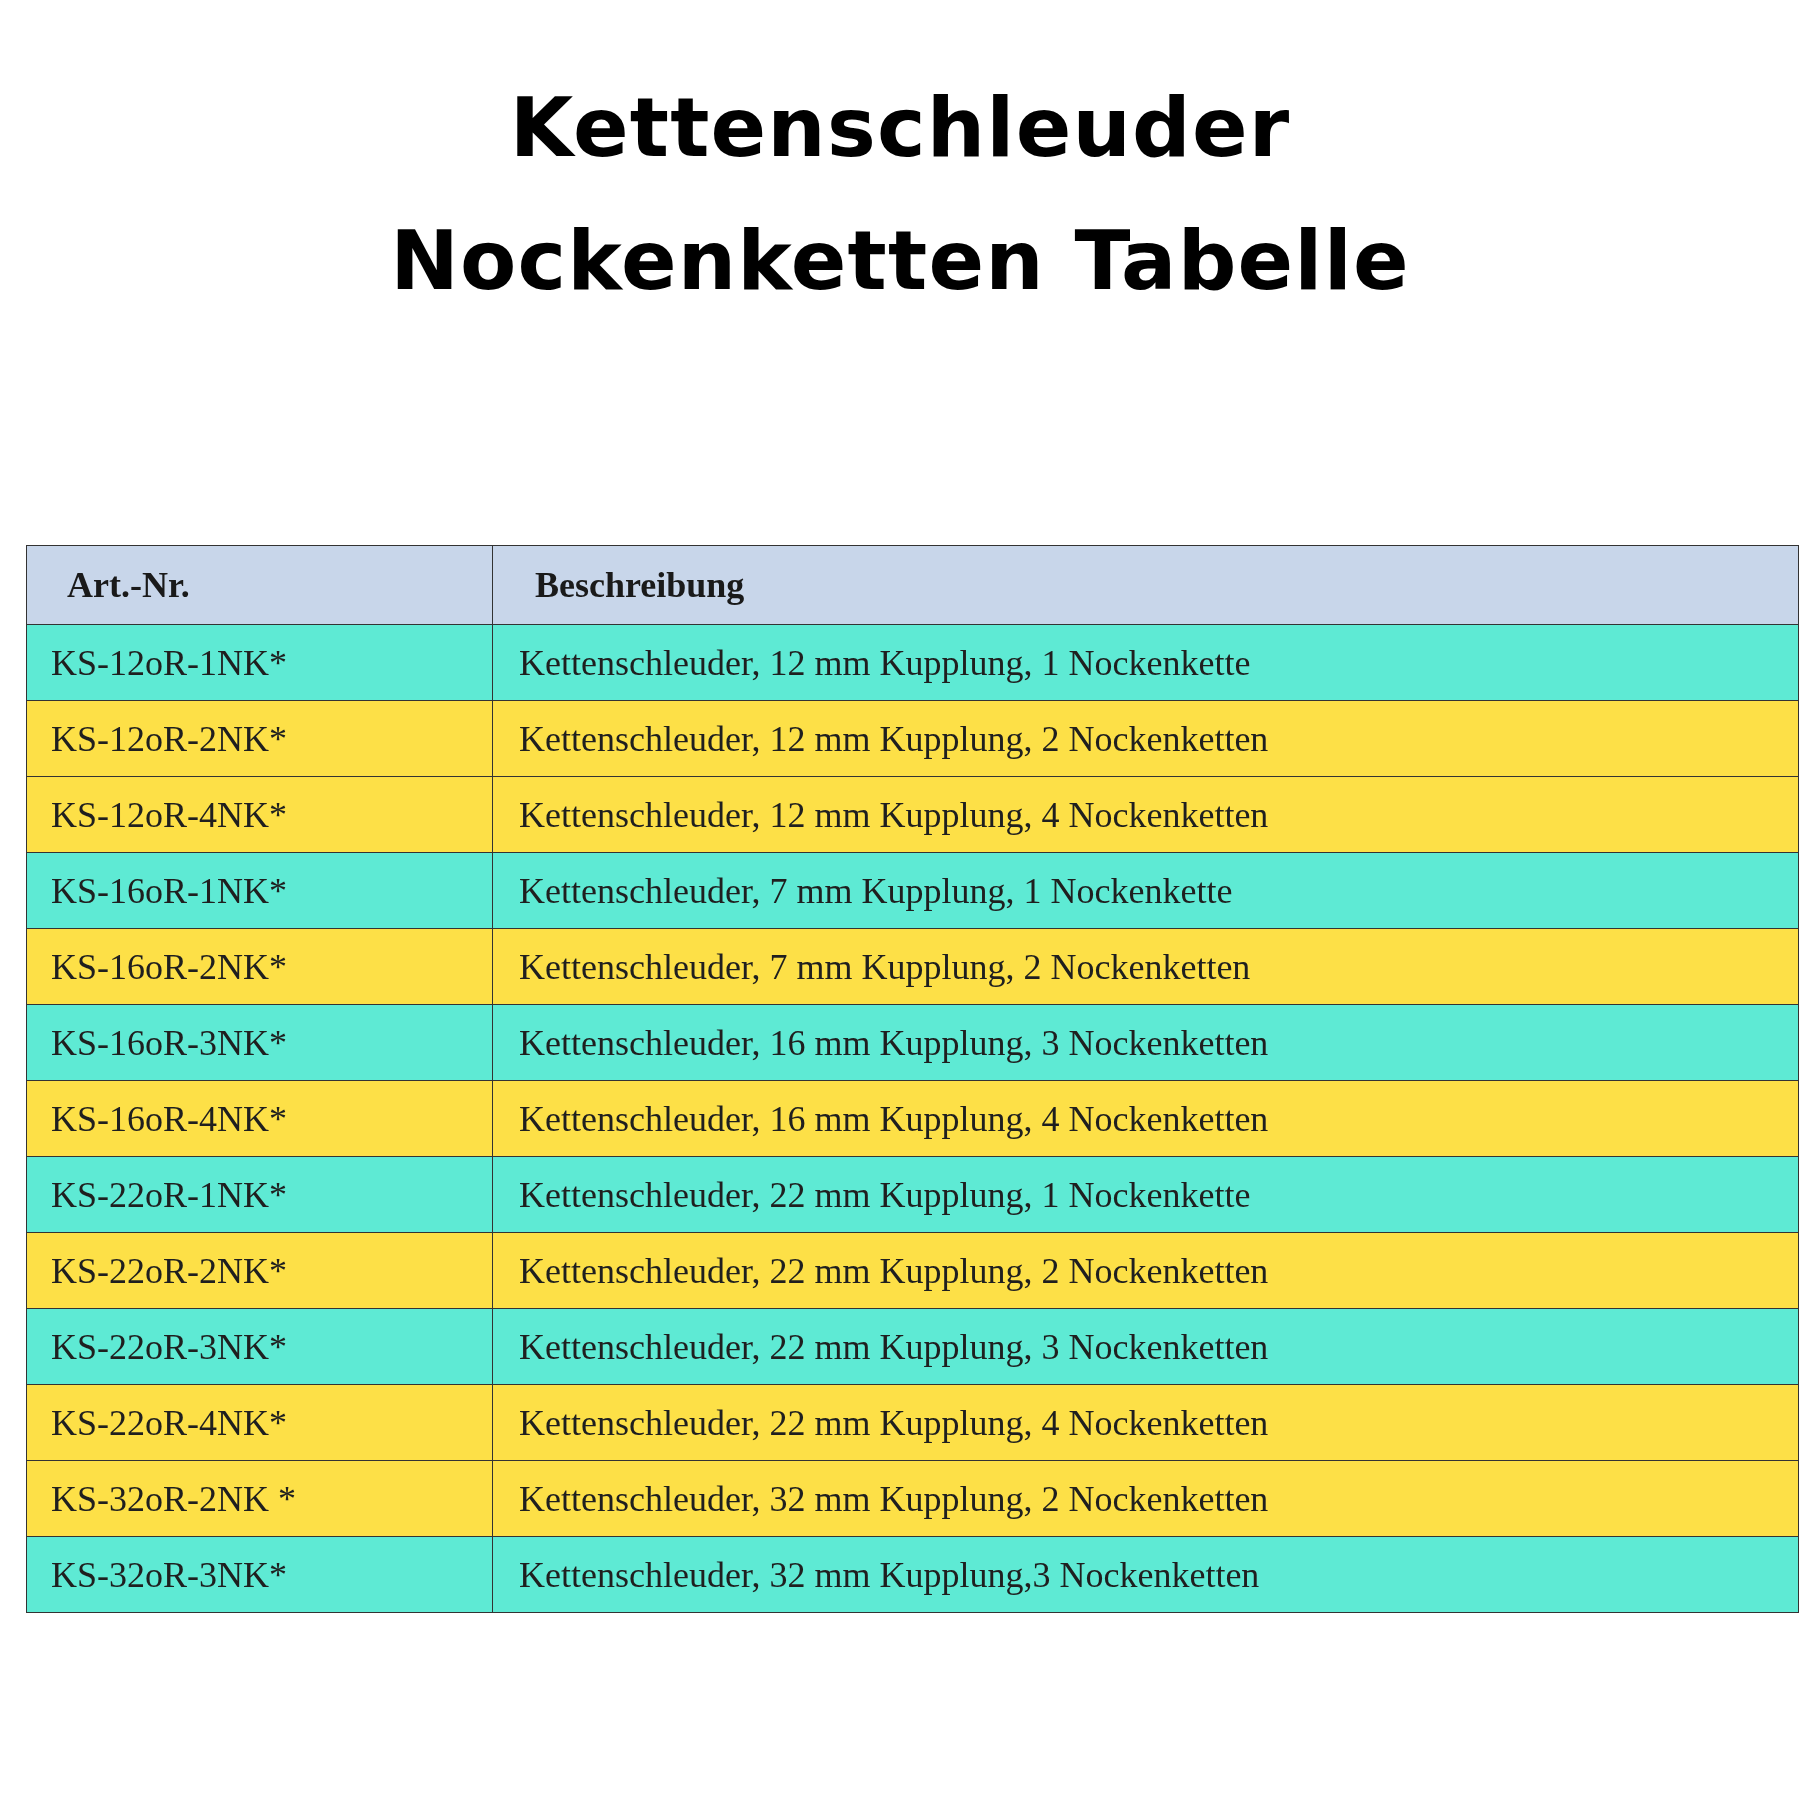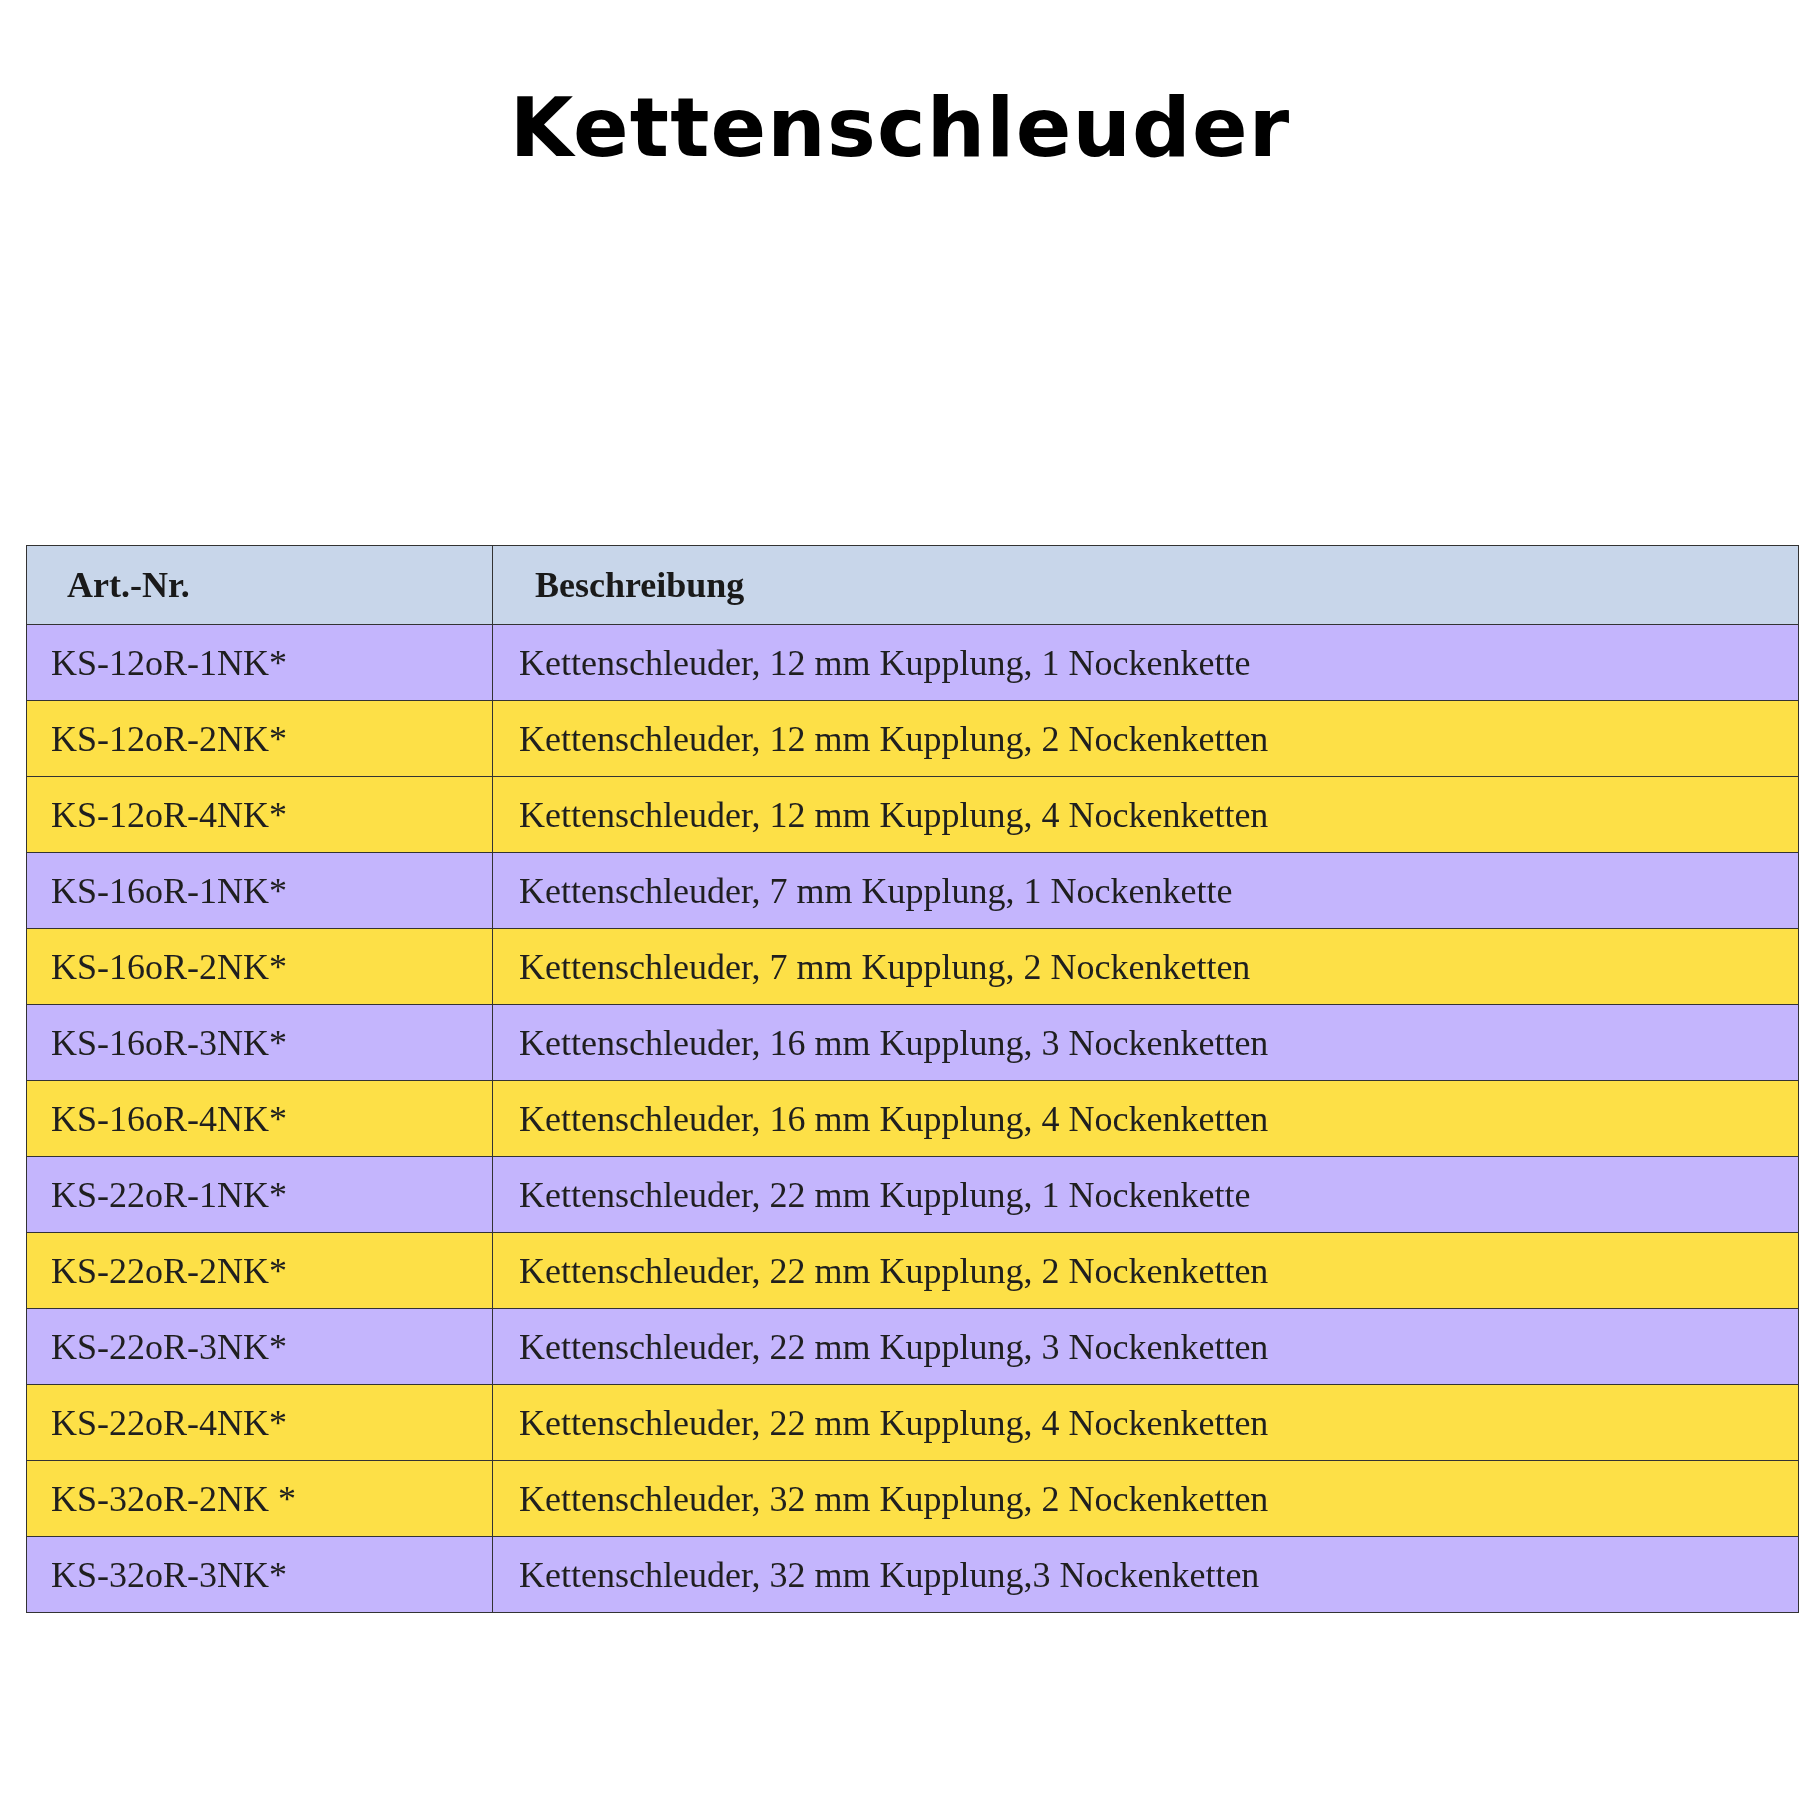--- a/index.html
+++ b/index.html
@@ -73,34 +73,35 @@
   }
   tbody td .cell-inner {
     padding: 0 0 0 24px;
     text-align: left;
     white-space: nowrap;
   }
   tbody td.desc .cell-inner {
     padding-left: 26px;
   }
   tbody tr.shade td {
-    background: #c4b5fd;
+    background: #5eead4;
     margin-left: 48px;
   }
   tbody tr.plain td {
     background: #fde047;
   }
 </style>
 </head>
 <body>
 
 <div class="page">
 
   <div class="title-block">
     <div class="title-line">Kettenschleuder</div>
+    <div class="title-line">Nockenketten Tabelle</div>
   </div>
 
   <div class="table-wrap">
     <table class="spec">
       <colgroup>
         <col class="c1">
         <col class="c2">
       </colgroup>
       <thead>
         <tr>

